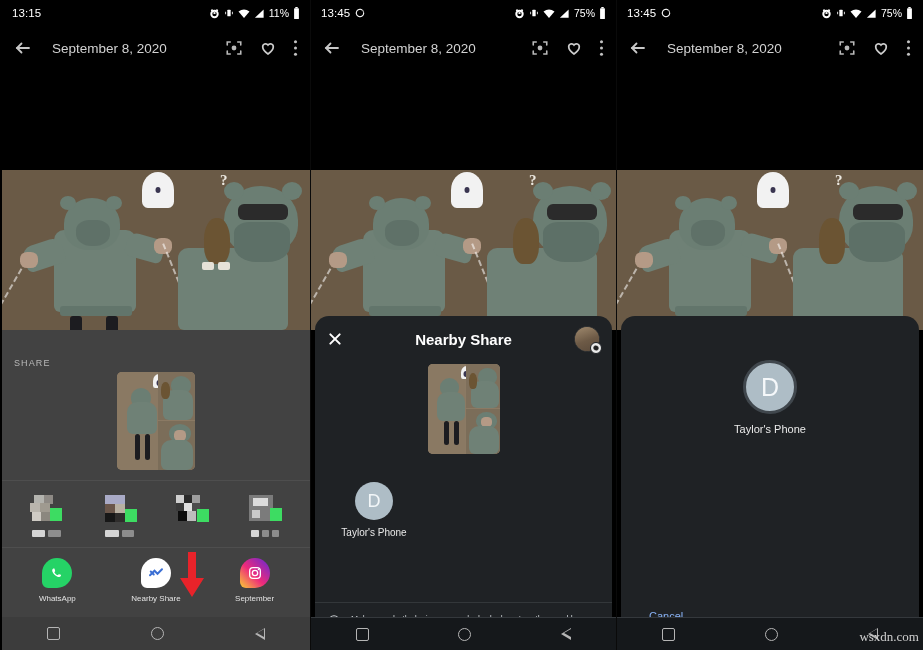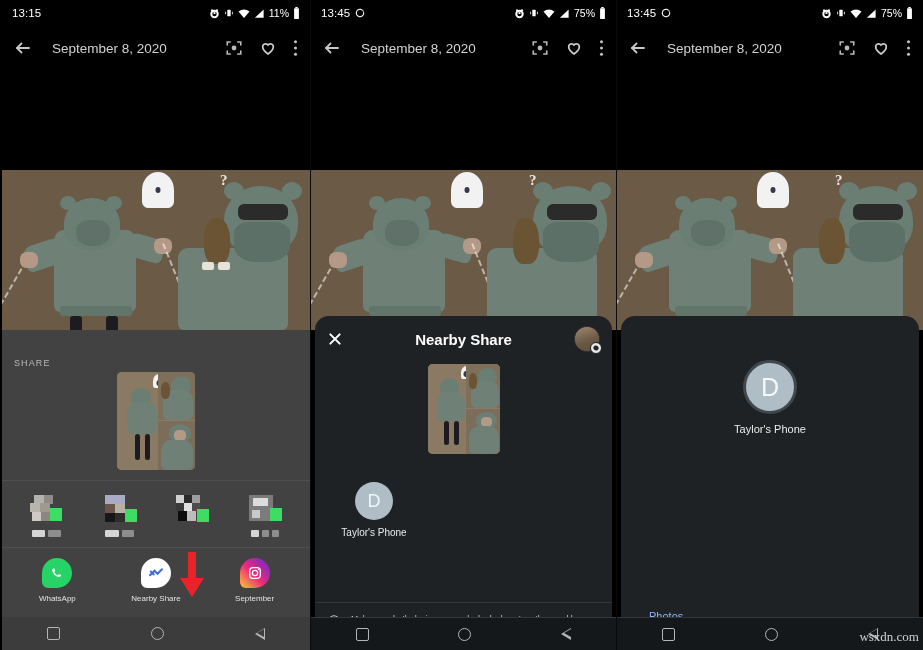--- a/index.html
+++ b/index.html
@@ -714,21 +714,21 @@
 
     <div class="sheet3">
 
 
       <div class="w-dev">
         <div class="w-dev-av">D</div>
         <div class="w-dev-name">Taylor's Phone</div>
       </div>
 
       <div class="w-cancel">
-        <span>Photos</span>
+        <span>Cancel</span>
       </div>
     </div>
 
     <div class="navbar dark">
       <span class="nv nv-sq"></span>
       <span class="nv nv-ci"></span>
       <span class="nv-tr-outline"></span>
     </div>
 
     <div class="watermark">wsxdn.com</div>

